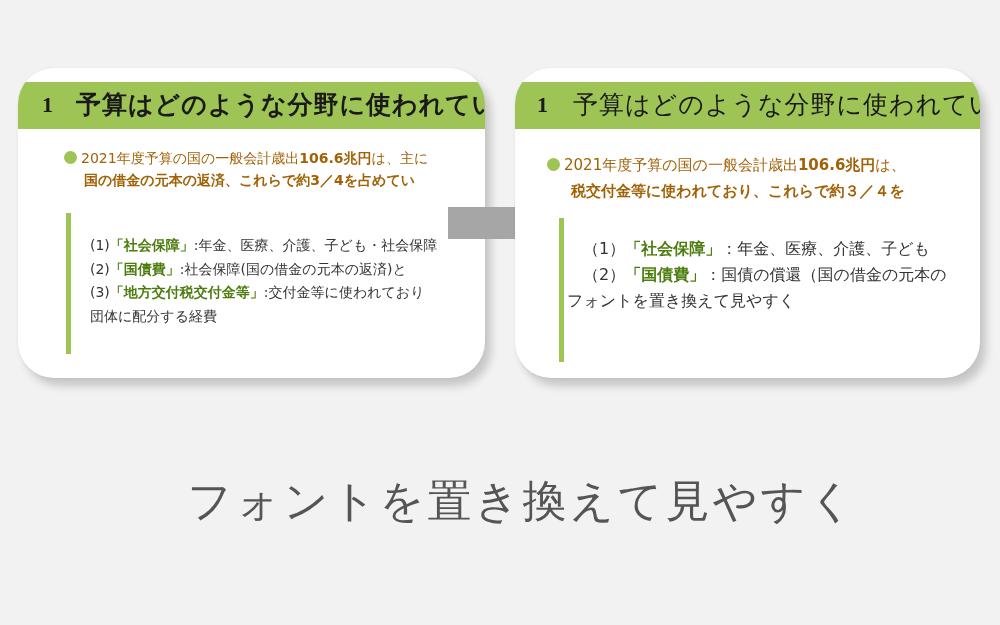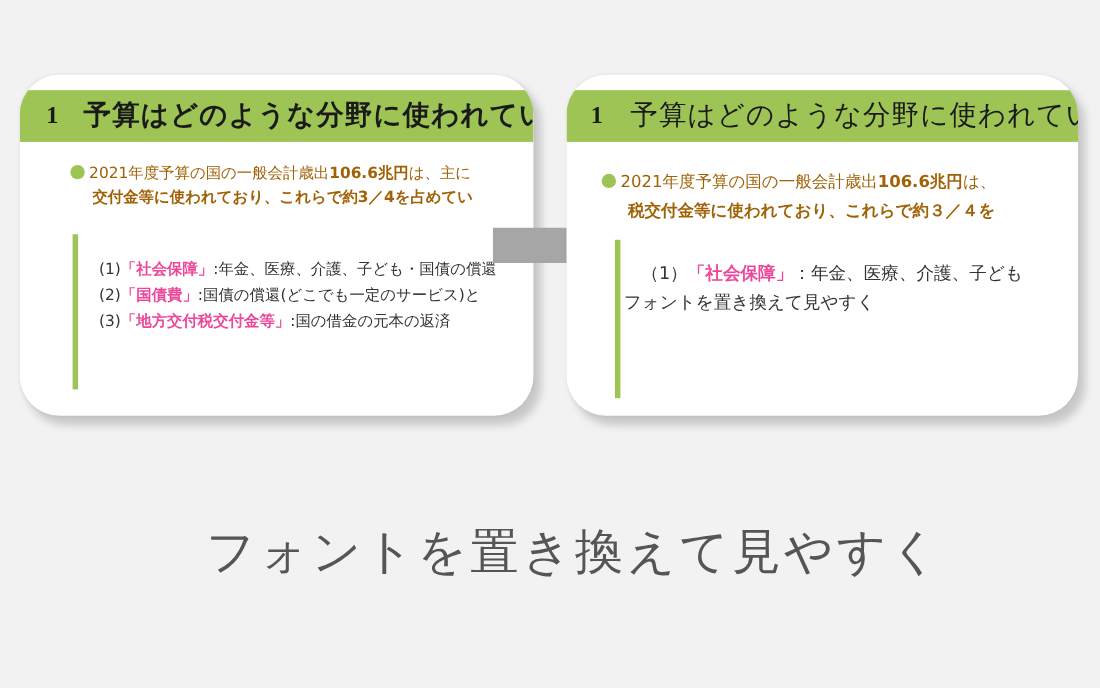--- a/index.html
+++ b/index.html
@@ -48,21 +48,21 @@
   .intro .l2 { padding-left:20px; font-weight:bold; }
   .intro b { font-weight:bold; }
   .vbar {
     position:absolute; left:48px; top:145px; width:5px; height:141px;
     background:#9dc454;
   }
   .items {
     position:absolute; left:72px; top:166px; right:0;
     font-size:14px; color:#333; white-space:nowrap; line-height:23.5px;
   }
-  .items b { color:#ec4899; }
+  .items b { color:#4d7c0f; }
   #card-right .intro { left:32px; top:84px; font-size:15px; line-height:26px; }
   #card-right .intro .l2 { padding-left:24px; }
   #card-right .vbar { left:44px; top:150px; height:144px; }
   #card-right .items { left:68px; top:168px; font-size:16px; line-height:26px; }
   #card-right .items .cont { margin-left:-16px; }
   .arrow {
     position:absolute; left:448px; top:189px; width:104px; height:68px;
   }
   .caption {
     position:absolute; left:0; right:0; top:472px;
@@ -75,43 +75,45 @@
 </head>
 <body>
 
 <div class="card" id="card-left">
   <div class="band">
     <span class="band-num">1</span>
     <span class="band-title">予算はどのような分野に使われている</span>
   </div>
   <div class="intro">
     <div><span class="dot"></span><span>2021年度予算の国の一般会計歳出</span><b>106.6兆円</b><span>は、主に</span></div>
-    <div class="l2">交付金等に使われており、これらで約3／4を占めてい</div>
+    <div class="l2">国の借金の元本の返済、これらで約3／4を占めてい</div>
   </div>
   <div class="vbar"></div>
   <div class="items">
-    <div><span>(1)</span><b>「社会保障」</b><span>:年金、医療、介護、子ども・国債の償還</span></div>
-    <div><span>(2)</span><b>「国債費」</b><span>:国債の償還(どこでも一定のサービス)と</span></div>
-    <div><span>(3)</span><b>「地方交付税交付金等」</b><span>:国の借金の元本の返済</span></div>
+    <div><span>(1)</span><b>「社会保障」</b><span>:年金、医療、介護、子ども・社会保障</span></div>
+    <div><span>(2)</span><b>「国債費」</b><span>:社会保障(国の借金の元本の返済)と</span></div>
+    <div><span>(3)</span><b>「地方交付税交付金等」</b><span>:交付金等に使われており</span></div>
+    <div>団体に配分する経費</div>
   </div>
 </div>
 
 <svg class="arrow" viewBox="0 0 104 68">
   <polygon points="0,18 68,18 68,0 104,34 68,68 68,50 0,50" fill="#a6a6a6"></polygon>
 </svg>
 
 <div class="card" id="card-right">
   <div class="band">
     <span class="band-num">1</span>
     <span class="band-title">予算はどのような分野に使われている</span>
   </div>
   <div class="intro">
     <div><span class="dot"></span><span>2021年度予算の国の一般会計歳出</span><b>106.6兆円</b><span>は、</span></div>
     <div class="l2">税交付金等に使われており、これらで約３／４を</div>
   </div>
   <div class="vbar"></div>
   <div class="items">
     <div><span>（1）</span><b>「社会保障」</b><span>：年金、医療、介護、子ども</span></div>
+    <div><span>（2）</span><b>「国債費」</b><span>：国債の償還（国の借金の元本の</span></div>
     <div class="cont">フォントを置き換えて見やすく</div>
   </div>
 </div>
 
 <div class="caption">フォントを置き換えて見やすく</div>
 
 </body></html>

